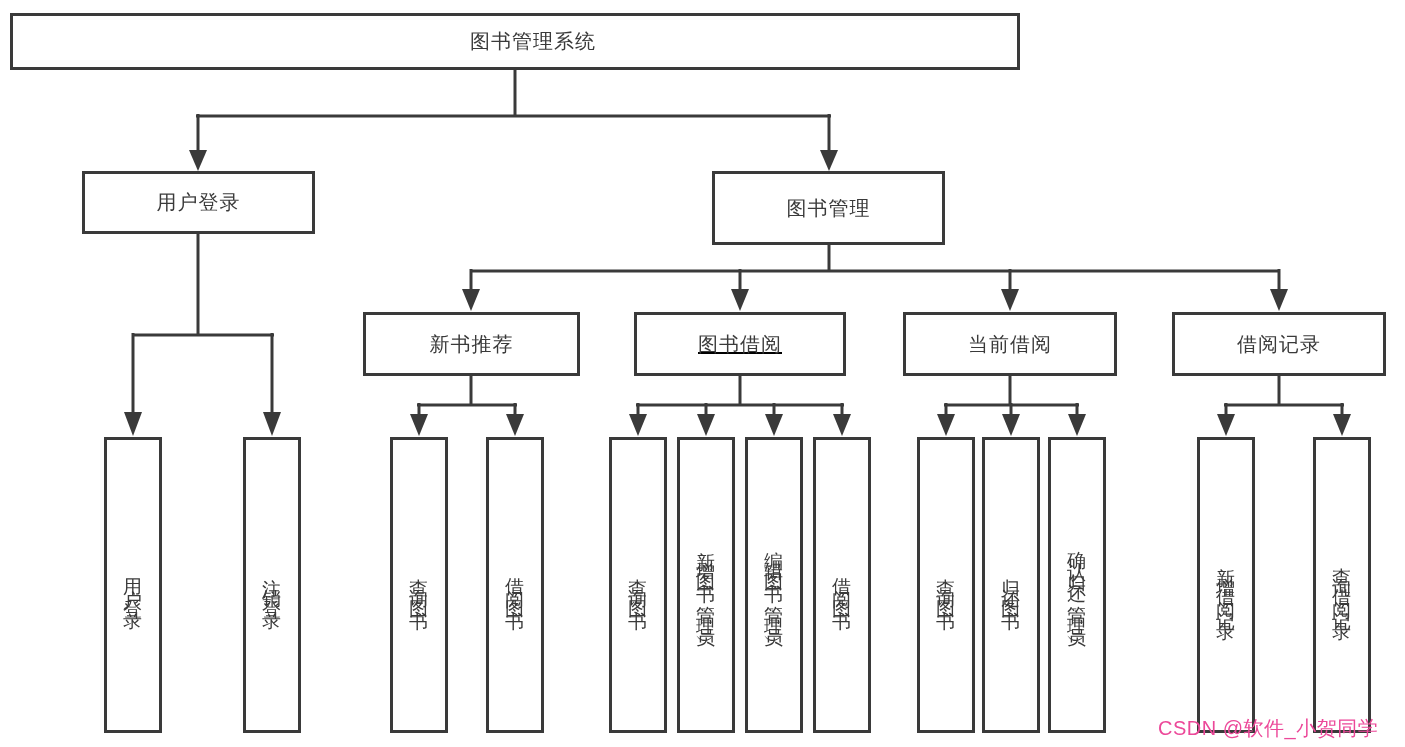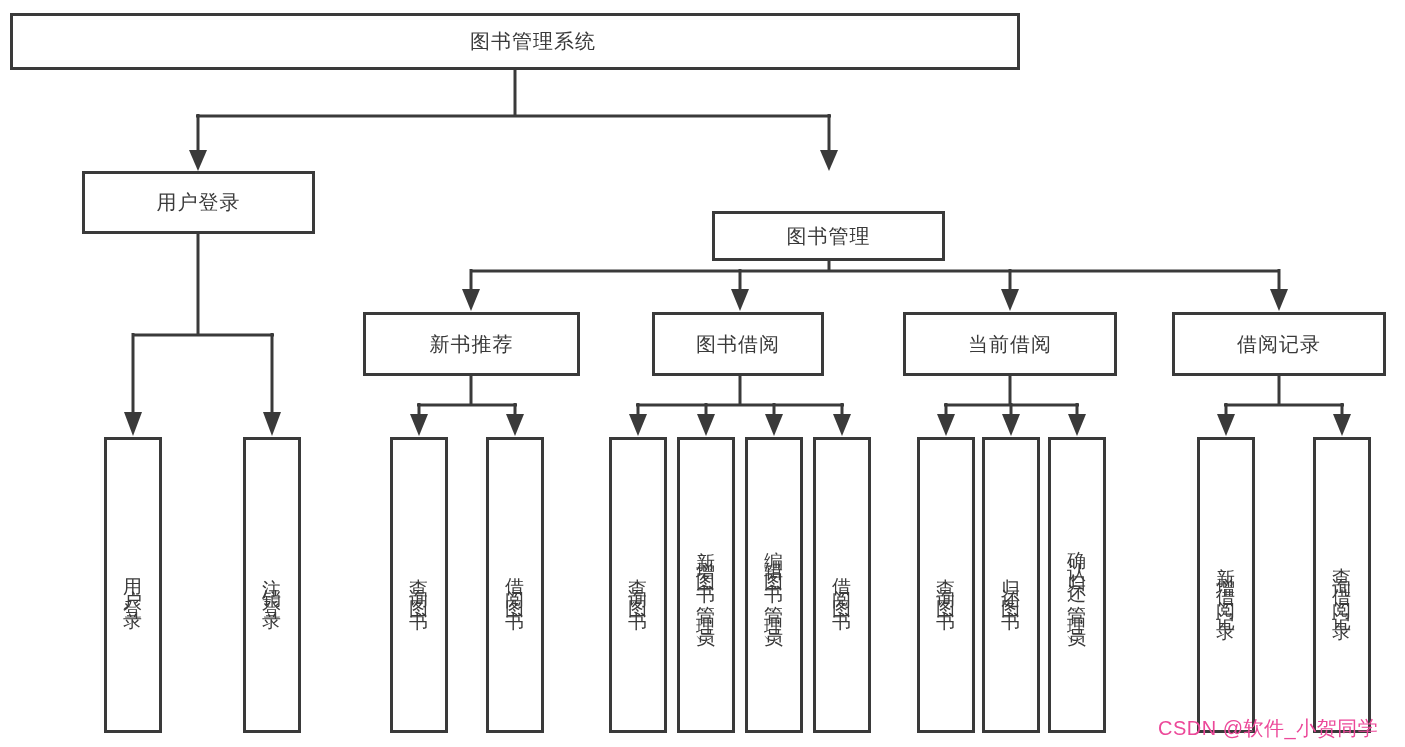--- a/index.html
+++ b/index.html
@@ -41,24 +41,24 @@
     writing-mode: vertical-rl;
     text-orientation: mixed;
     font-size: 19px;
     line-height: 1;
     letter-spacing: 11px;
     color: #3a3a3a;
     white-space: nowrap;
   }
   .root-box   { left: 10px;  top: 13px;  width: 1010px; height: 57px; padding-left: 36px; }
   .l2-a       { left: 82px;  top: 171px; width: 233px;  height: 63px; }
-  .l2-b       { left: 712px; top: 171px; width: 233px;  height: 50px; margin-top: 40px; }
+  .l2-b       { left: 712px; top: 171px; width: 233px;  height: 74px; }
   .l3         { top: 312px;  height: 64px; }
   .l3-a       { left: 363px;  width: 217px; justify-content: center; }
-  .l3-b       { left: 652px;  width: 172px; }
+  .l3-b       { left: 634px;  width: 212px; text-decoration: underline; }
   .l3-c       { left: 903px;  width: 214px; }
   .l3-d       { left: 1172px; width: 214px; }
   .leaf       { top: 437px; width: 58px; height: 296px; }
   .leaf-1  { left: 104px; }
   .leaf-2  { left: 243px; }
   .leaf-3  { left: 390px; }
   .leaf-4  { left: 486px; }
   .leaf-5  { left: 609px; }
   .leaf-6  { left: 677px; }
   .leaf-7  { left: 745px; }

